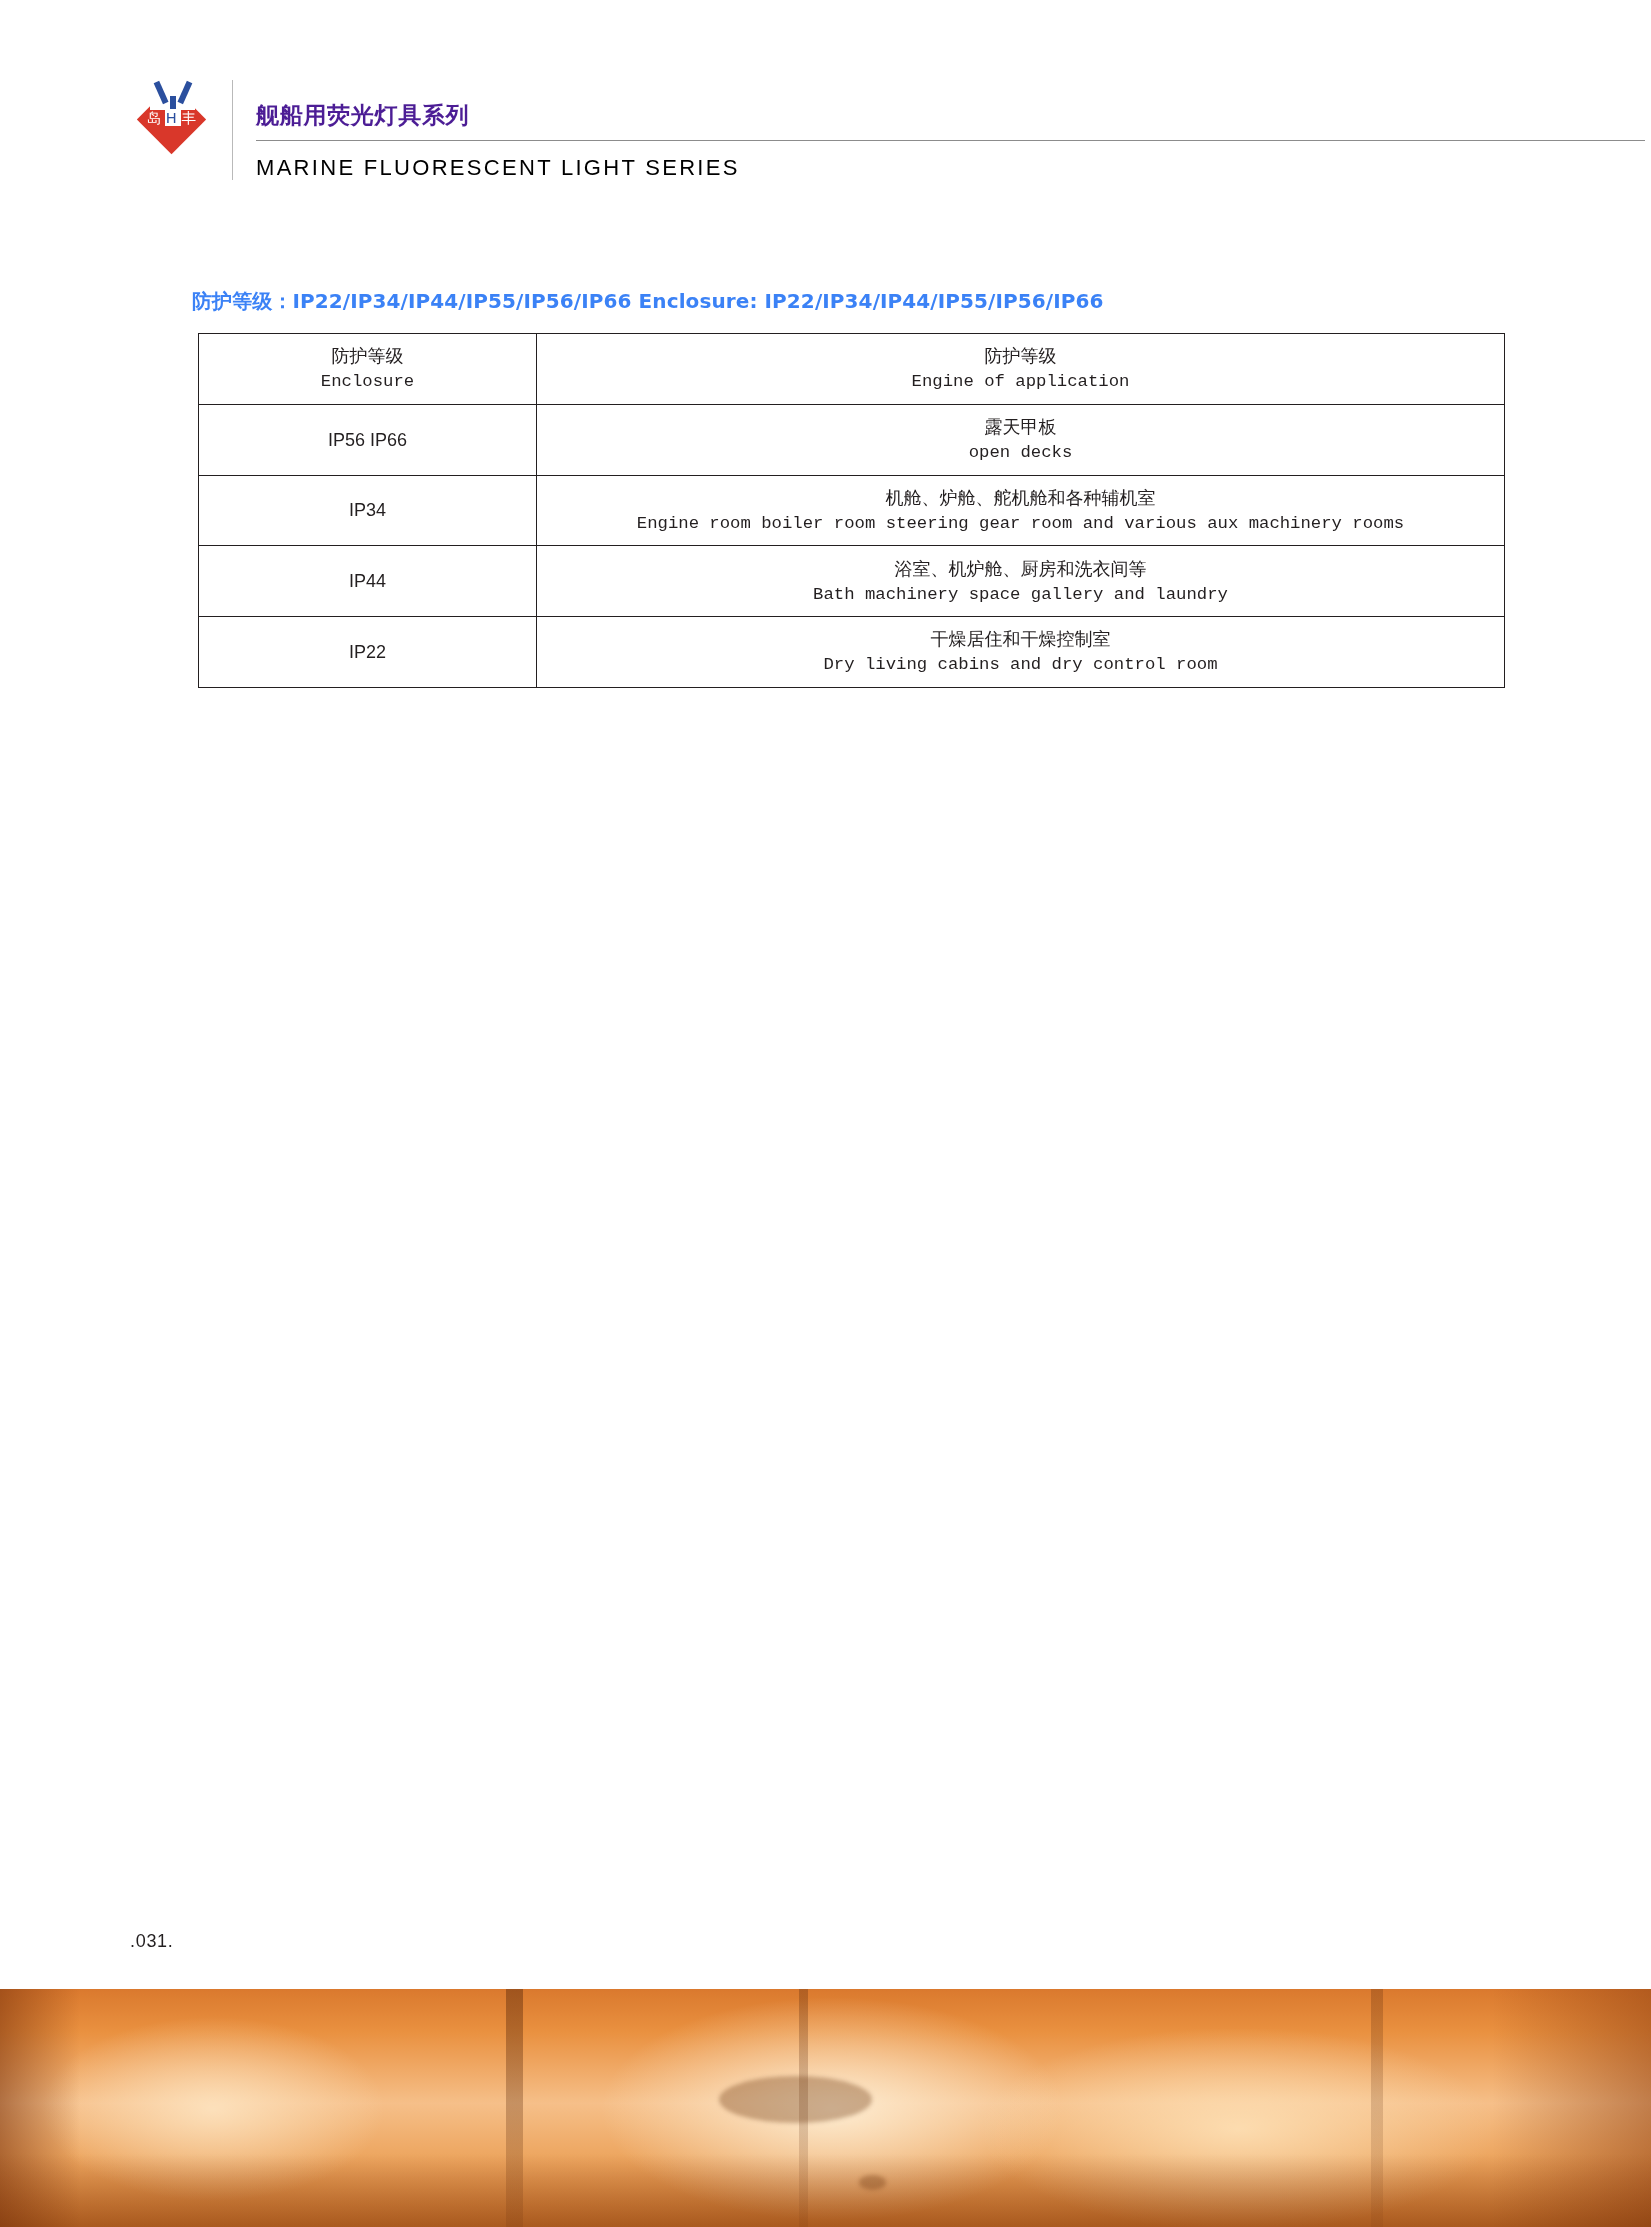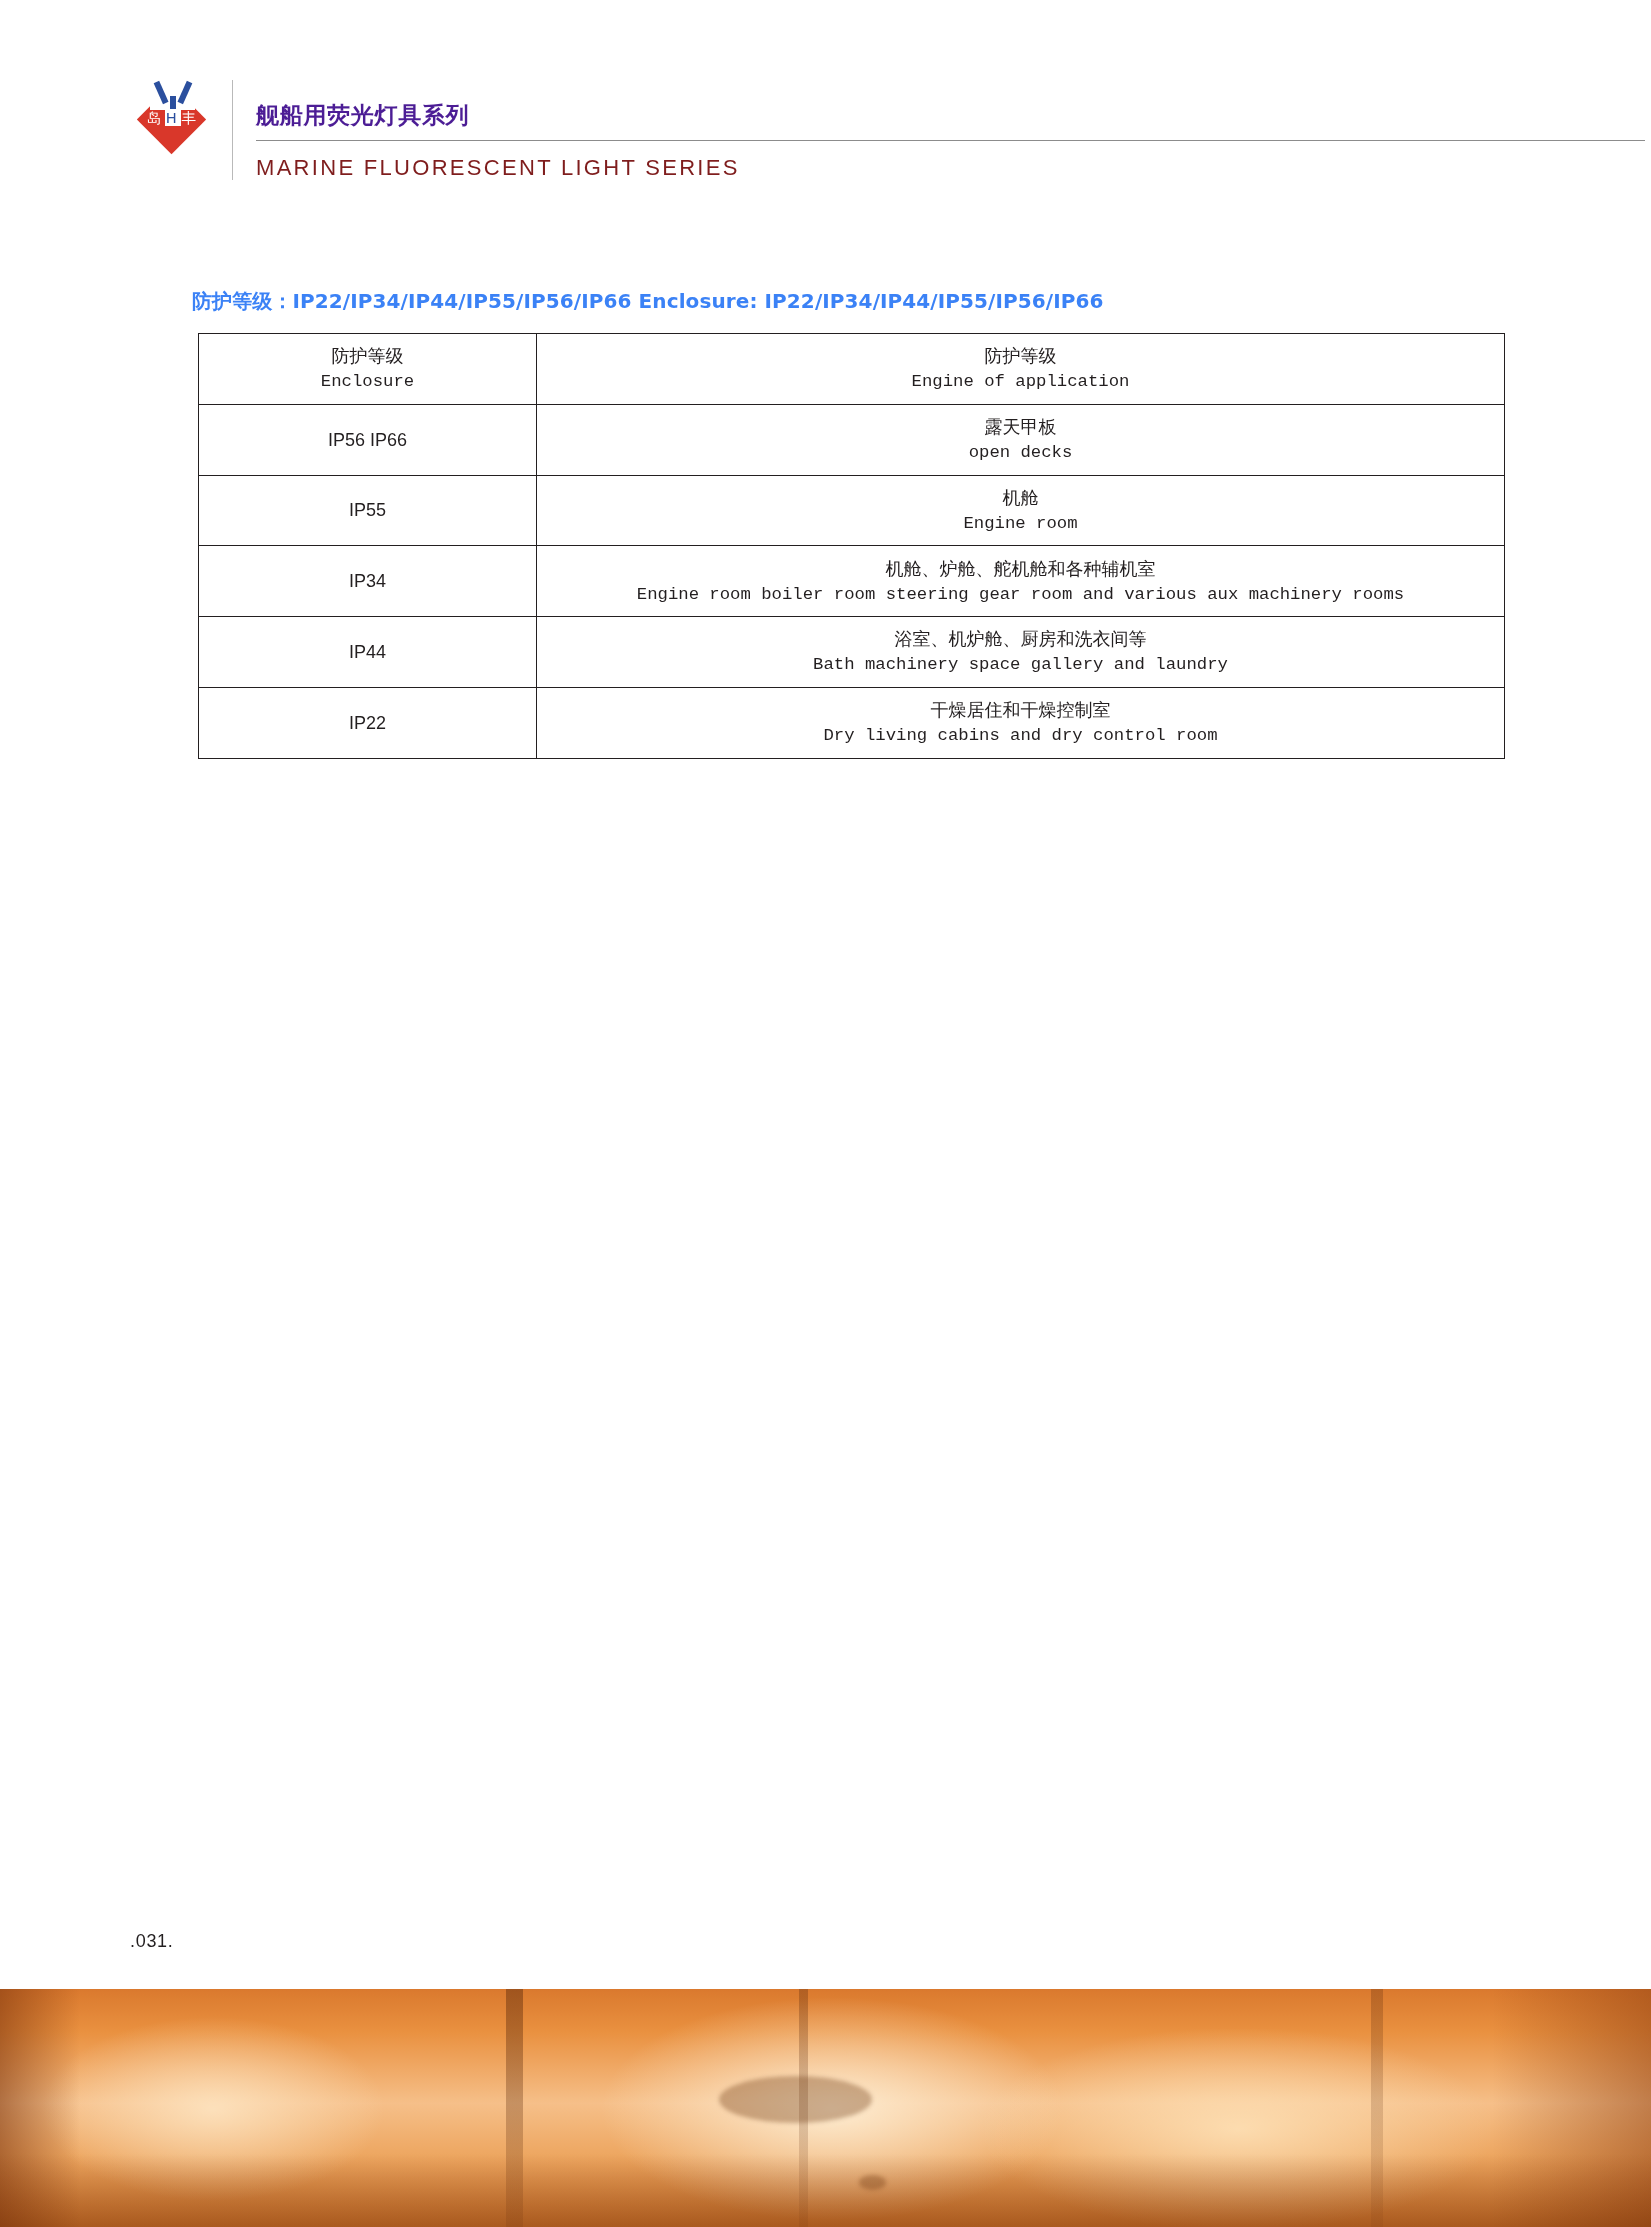--- a/index.html
+++ b/index.html
@@ -130,21 +130,21 @@
     top: 60px;
     width: 1389px;
     height: 0.7px;
     background: #8c8c8c;
   }
   .header-title-en {
     position: absolute;
     left: 133px;
     top: 75px;
     font-size: 22px;
-    color: #7f1d1d;
+    color: #000000;
     letter-spacing: 2.3px;
     font-family: "Liberation Sans", sans-serif;
   }
 
   
   .section-heading {
     position: absolute;
     left: 192px;
     top: 288px;
     font-size: 20px;
@@ -324,29 +324,20 @@
     <tr class="row-h2">
       <td>
         <div class="cell-single">IP56 IP66</div>
       </td>
       <td>
         <div class="cell-cn">露天甲板</div>
         <div class="cell-en">open decks</div>
       </td>
     </tr>
 
-    <tr class="row-h2">
-      <td>
-        <div class="cell-single">IP55</div>
-      </td>
-      <td>
-        <div class="cell-cn">机舱</div>
-        <div class="cell-en">Engine room</div>
-      </td>
-    </tr>
 
     <tr class="row-h2">
       <td>
         <div class="cell-single">IP34</div>
       </td>
       <td>
         <div class="cell-cn">机舱、炉舱、舵机舱和各种辅机室</div>
         <div class="cell-en">Engine room boiler room steering gear room and various aux machinery rooms</div>
       </td>
     </tr>

